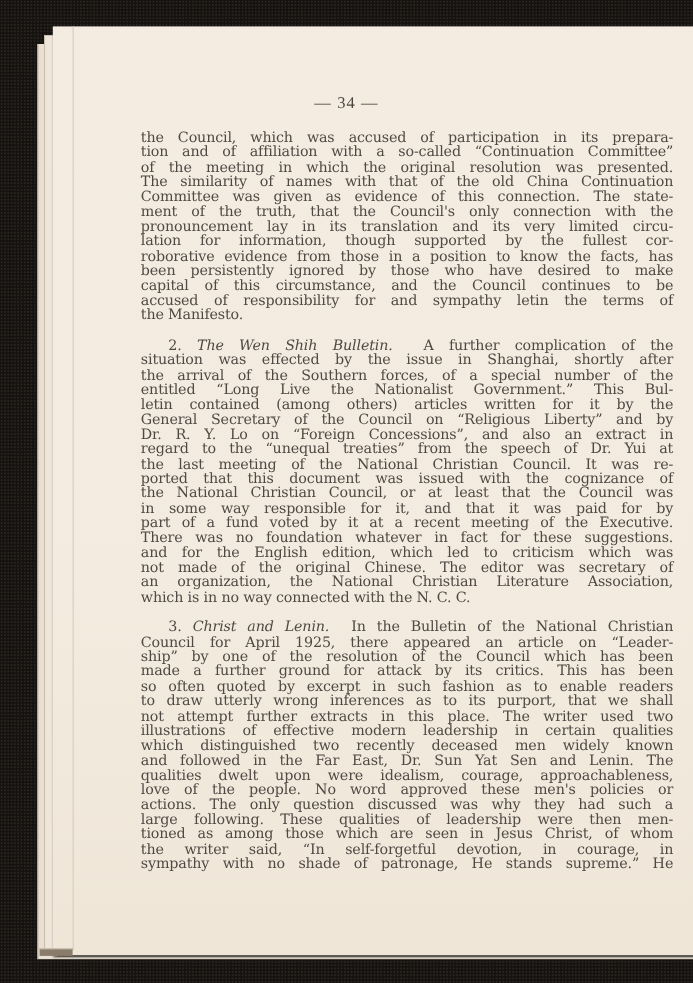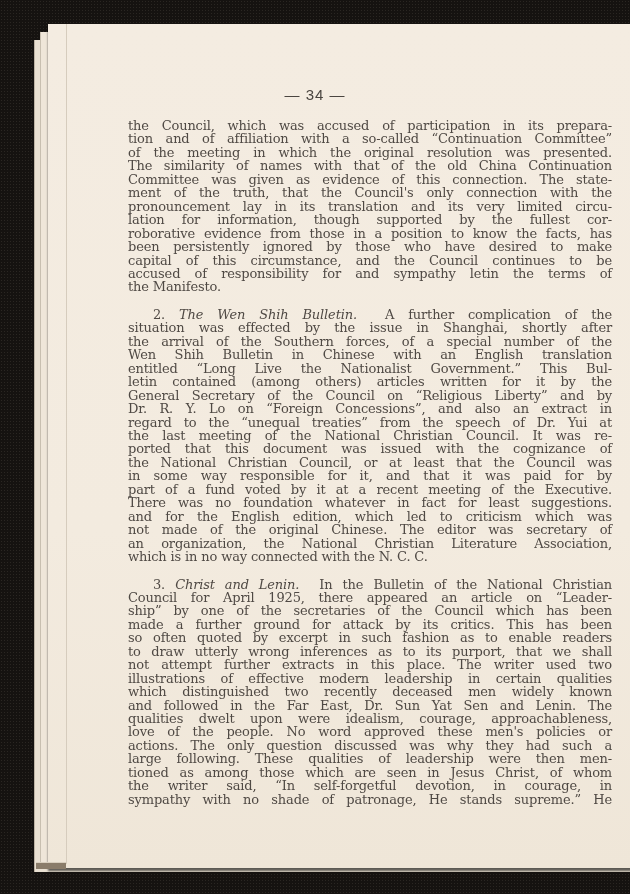--- a/index.html
+++ b/index.html
@@ -25,21 +25,21 @@
   .fold {
     position: absolute; left: 66px; top: 24px; width: 1px; height: 840px;
     background: #d6ccbd;
   }
   .bottom-edge {
     position: absolute; left: 36px; top: 862px; width: 30px; height: 6px;
     background: #8a7c6a; border-top: 1px solid #d9cfbf;
   }
   .page-number {
     position: absolute; left: 0; width: 630px; top: 86px;
-    text-align: center; font-family: Liberation Sans, sans-serif;
+    text-align: center; font-family: Liberation Serif, serif;
     font-size: 15px; color: #4a4540; letter-spacing: 1px;
   }
   .text {
     position: absolute; left: 128px; top: 119px; width: 484px;
     font-family: "DejaVu Serif", serif; font-size: 13px;
     line-height: 13.45px; color: #4f4944; text-align: justify;
     letter-spacing: -0.15px;
   }
   .para { margin: 0; }
   .para + .para { margin-top: 14px; }
@@ -73,42 +73,41 @@
     <span class="line">been persistently ignored by those who have desired to make</span>
     <span class="line">capital of this circumstance, and the Council continues to be</span>
     <span class="line">accused of responsibility for and sympathy letin the terms of</span>
     <span class="line last">the Manifesto.</span>
   </div>
 
   <div class="para">
     <span class="line indent"><span>2.</span> <span class="heading">The Wen Shih Bulletin.</span>&nbsp; <span>A further complication of the</span></span>
     <span class="line">situation was effected by the issue in Shanghai, shortly after</span>
     <span class="line">the arrival of the Southern forces, of a special number of the</span>
-    <span class="line">Wen Shih Bulletin in Chinese with an English translation</span>
     <span class="line">entitled “Long Live the Nationalist Government.”  This Bul-</span>
     <span class="line">letin contained (among others) articles written for it by the</span>
     <span class="line">General Secretary of the Council on “Religious Liberty” and by</span>
     <span class="line">Dr. R. Y. Lo on “Foreign Concessions”, and also an extract in</span>
     <span class="line">regard to the “unequal treaties” from the speech of Dr. Yui at</span>
     <span class="line">the last meeting of the National Christian Council.  It was re-</span>
     <span class="line">ported that this document was issued with the cognizance of</span>
     <span class="line">the National Christian Council, or at least that the Council was</span>
     <span class="line">in some way responsible for it, and that it was paid for by</span>
     <span class="line">part of a fund voted by it at a recent meeting of the Executive.</span>
-    <span class="line">There was no foundation whatever in fact for least suggestions.</span>
+    <span class="line">There was no foundation whatever in fact for these suggestions.</span>
     <span class="line">and for the English edition, which led to criticism which was</span>
     <span class="line">not made of the original Chinese.  The editor was secretary of</span>
     <span class="line">an organization, the National Christian Literature Association,</span>
     <span class="line last">which is in no way connected with the N. C. C.</span>
   </div>
 
   <div class="para">
     <span class="line indent"><span>3.</span> <span class="heading">Christ and Lenin.</span>&nbsp; <span>In the Bulletin of the National Christian</span></span>
     <span class="line">Council for April 1925, there appeared an article on “Leader-</span>
-    <span class="line">ship” by one of the secretaries of the Council which has been</span>
+    <span class="line">ship” by one of the resolution of the Council which has been</span>
     <span class="line">made a further ground for attack by its critics.  This has been</span>
     <span class="line">so often quoted by excerpt in such fashion as to enable readers</span>
     <span class="line">to draw utterly wrong inferences as to its purport, that we shall</span>
     <span class="line">not attempt further extracts in this place.  The writer used two</span>
     <span class="line">illustrations of effective modern leadership in certain qualities</span>
     <span class="line">which distinguished two recently deceased men widely known</span>
     <span class="line">and followed in the Far East, Dr. Sun Yat Sen and Lenin.  The</span>
     <span class="line">qualities dwelt upon were idealism, courage, approachableness,</span>
     <span class="line">love of the people.  No word approved these men's policies or</span>
     <span class="line">actions.  The only question discussed was why they had such a</span>

